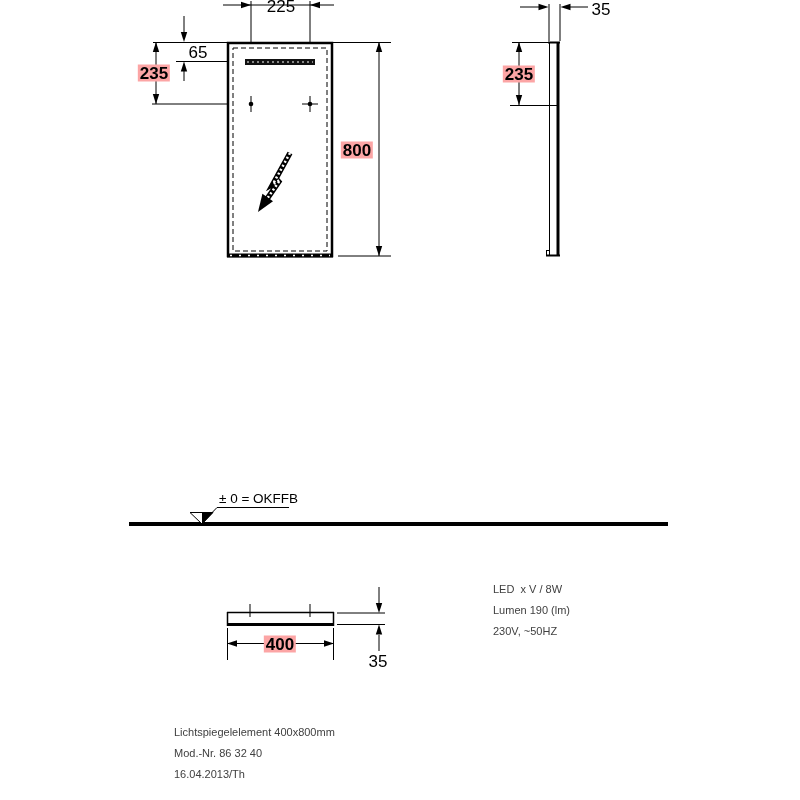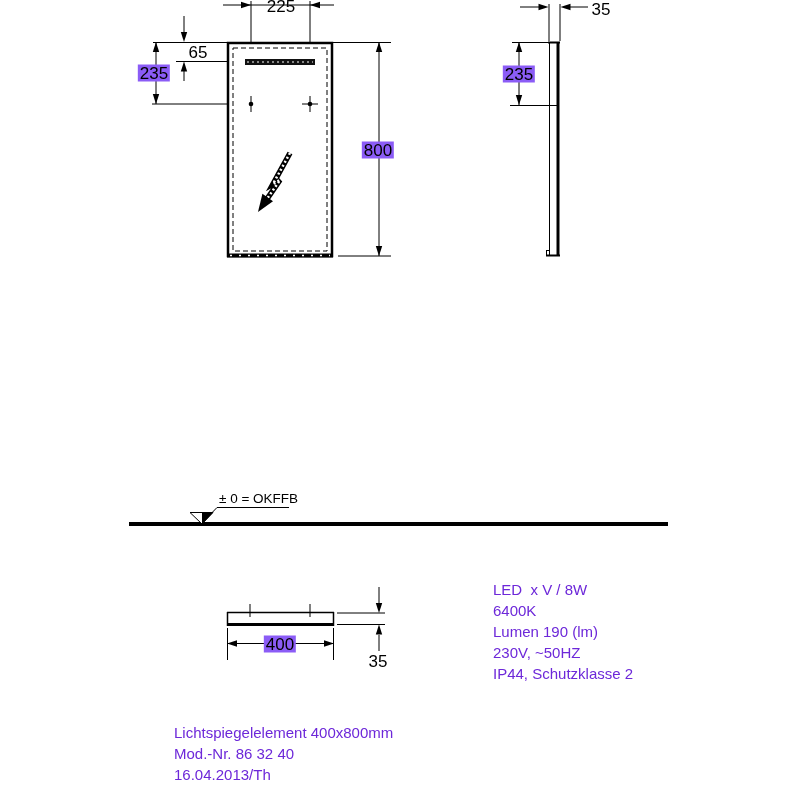--- a/index.html
+++ b/index.html
@@ -5,25 +5,25 @@
   html,body{margin:0;padding:0;background:#fff;}
   .canvas{
     position:relative;width:800px;height:800px;background:#fff;
     font-family:"Liberation Sans", sans-serif;color:#000;overflow:hidden;
   }
   .canvas svg{position:absolute;left:0;top:0;}
   .dim-label{
     position:absolute;transform:translate(-50%,-50%);
     font-size:17px;line-height:1;white-space:pre;color:#000;
   }
-  .dim-label.bg{background:#8b5cf6;padding:0 2px;}
+  .dim-label.bg{background:#fca5a5;padding:0 2px;font-weight:bold;}
   .datum-label{
     position:absolute;font-size:13.5px;line-height:1;white-space:pre;color:#000;
   }
-  .text-block{position:absolute;font-size:15px;line-height:21px;color:#6d28d9;}
+  .text-block{position:absolute;font-size:11px;line-height:21px;color:#404040;}
   .text-block div{white-space:pre;}
 </style>
 </head>
 <body>
 
 <div class="canvas">
 
   <svg width="800" height="800" viewBox="0 0 800 800">
 
     <g stroke="#000" fill="none" stroke-width="1">
@@ -135,34 +135,32 @@
       <line x1="379" y1="587" x2="379" y2="603"></line>
       <polygon points="379,613 375.8,603 382.2,603" fill="#000" stroke="none"></polygon>
       <line x1="379" y1="635" x2="379" y2="651"></line>
       <polygon points="379,624.5 375.8,634.5 382.2,634.5" fill="#000" stroke="none"></polygon>
     </g>
   </svg>
 
   <div class="dim-label" style="left:281px;top:6px;">225</div>
   <div class="dim-label" style="left:198px;top:52px;">65</div>
   <div class="dim-label bg" style="left:154px;top:73px;">235</div>
-  <div class="dim-label bg" style="left:378px;top:150px;">800</div>
+  <div class="dim-label bg" style="left:357px;top:150px;">800</div>
   <div class="dim-label" style="left:601px;top:9px;">35</div>
   <div class="dim-label bg" style="left:519px;top:74px;">235</div>
   <div class="dim-label bg" style="left:280px;top:644px;text-align:center;">400</div>
   <div class="dim-label" style="left:378px;top:661px;">35</div>
 
   <div class="datum-label" style="left:219px;top:492px;">± 0 = OKFFB</div>
 
   <div class="text-block" style="left:493px;top:579px;">
     <div>LED  x V / 8W</div>
-    <div>6400K</div>
     <div>Lumen 190 (lm)</div>
     <div>230V, ~50HZ</div>
-    <div>IP44, Schutzklasse 2</div>
   </div>
 
   <div class="text-block" style="left:174px;top:722px;">
     <div>Lichtspiegelelement 400x800mm</div>
     <div>Mod.-Nr. 86 32 40</div>
     <div>16.04.2013/Th</div>
   </div>
 
 </div>
 

